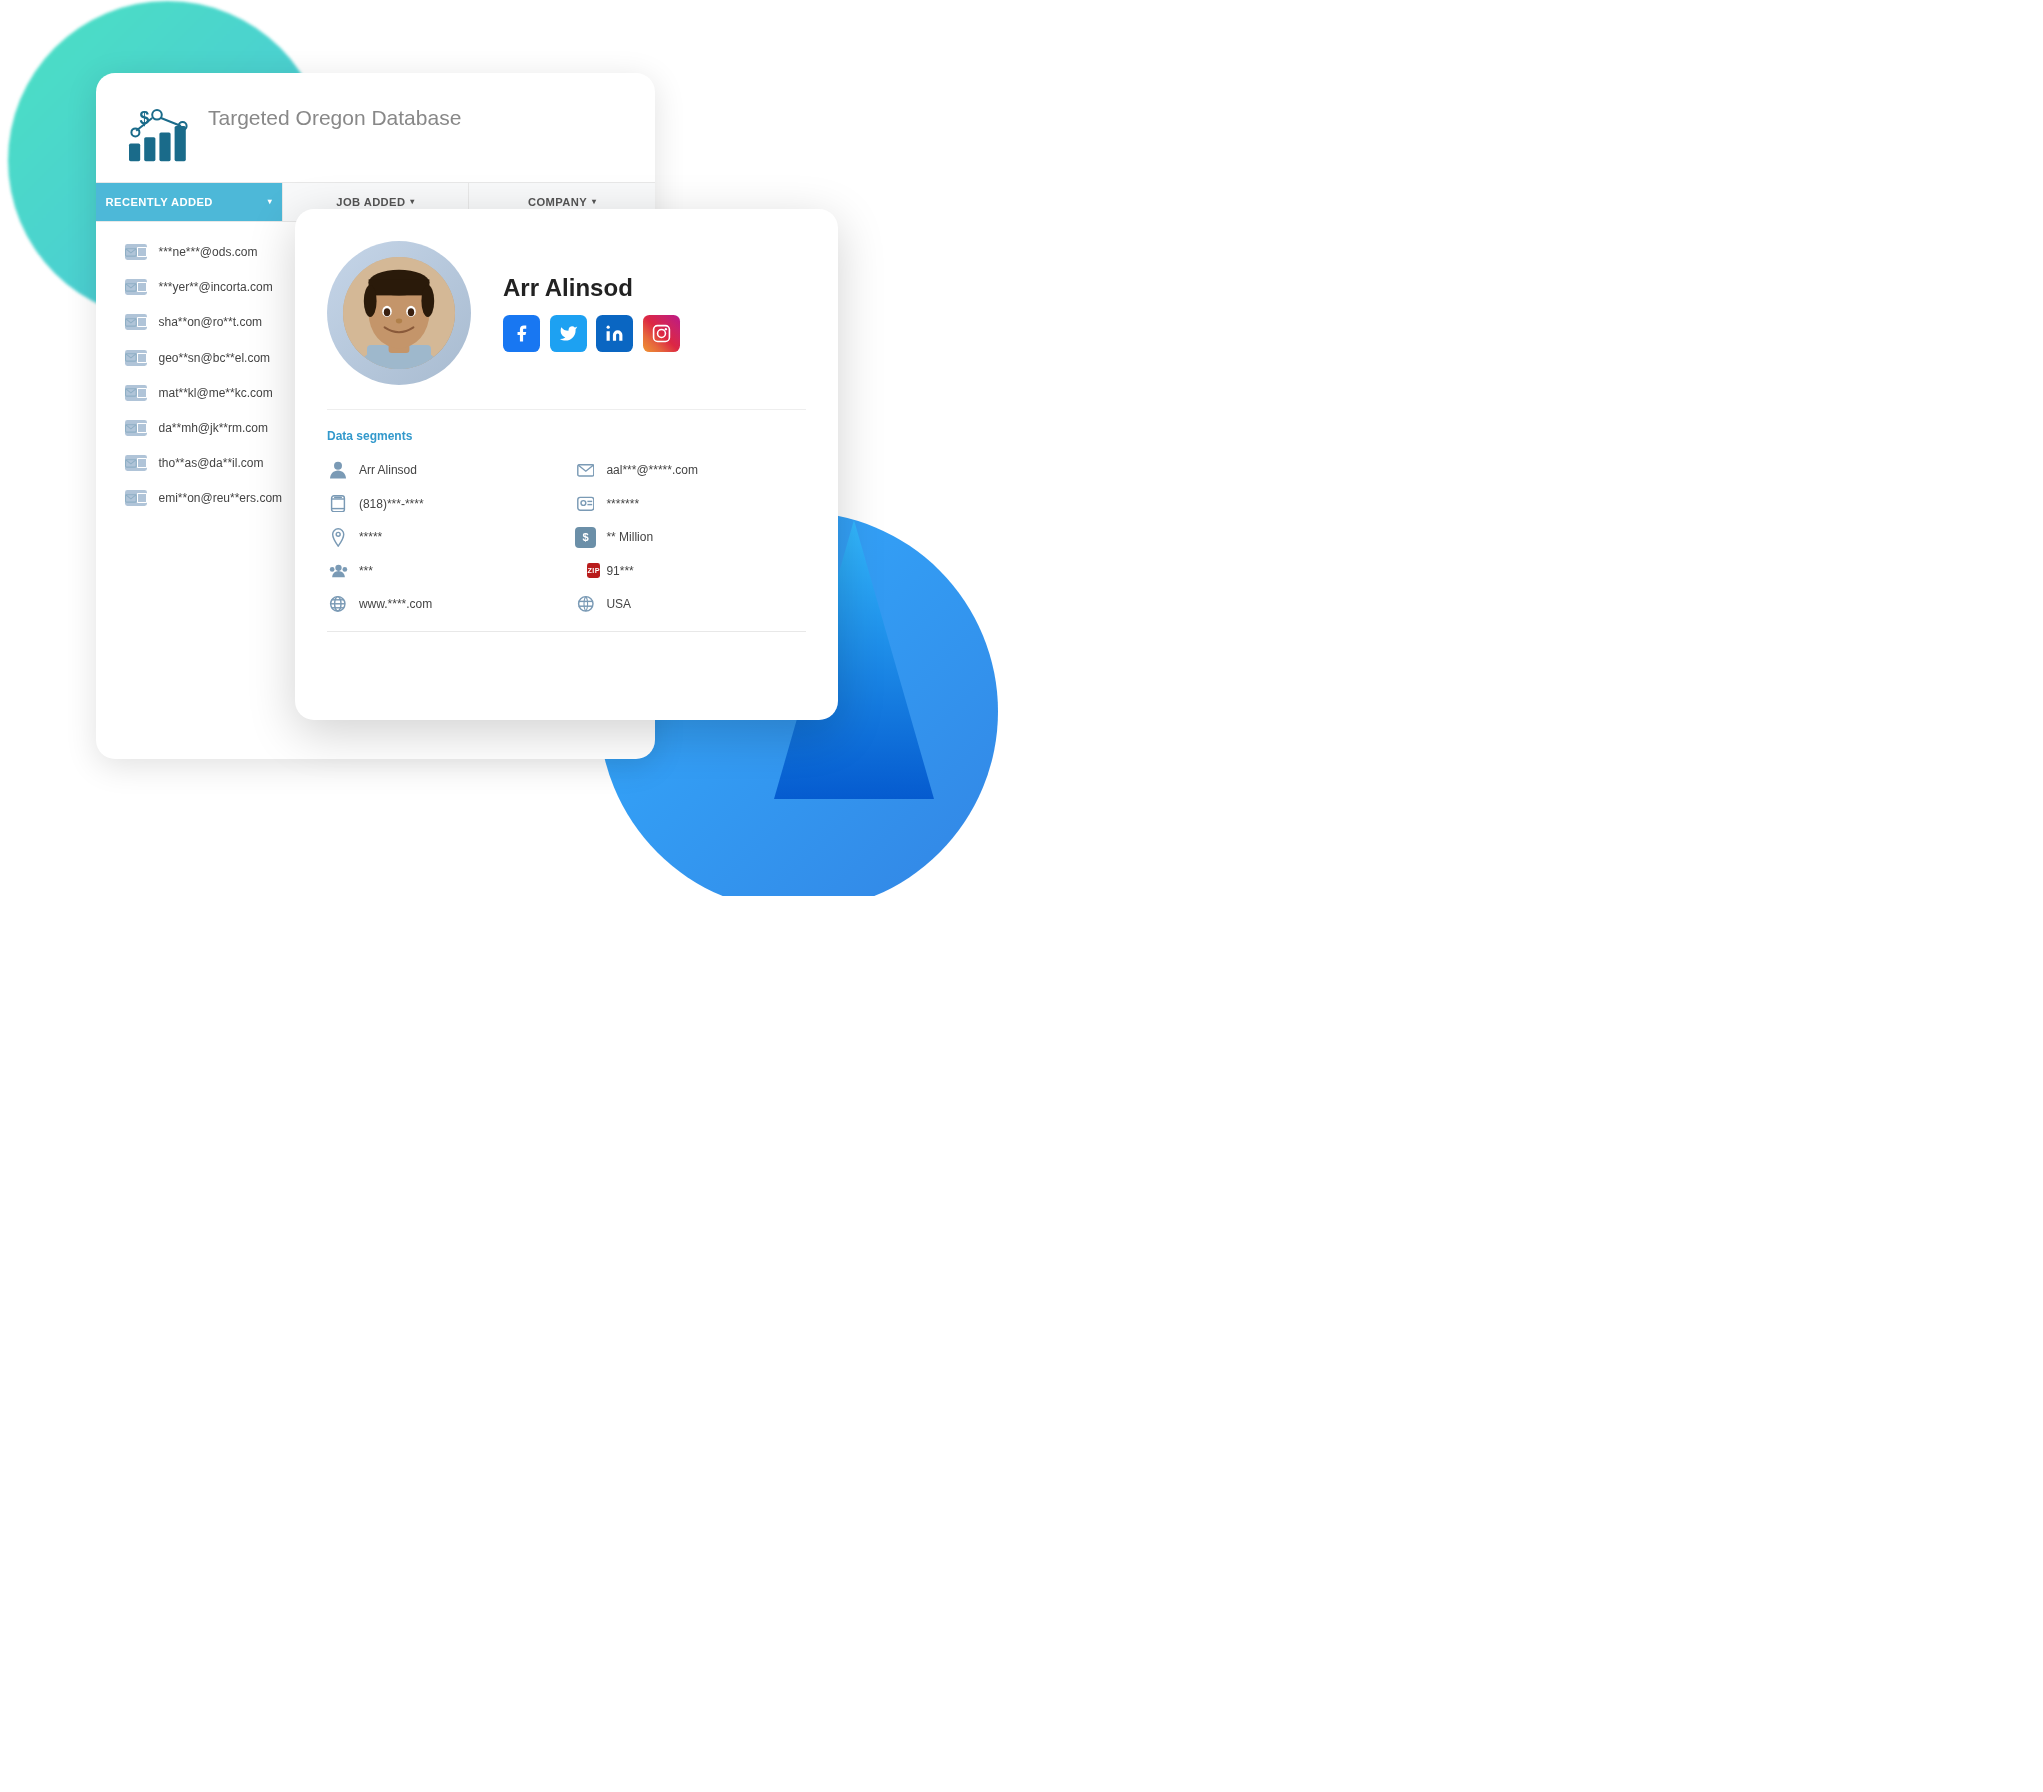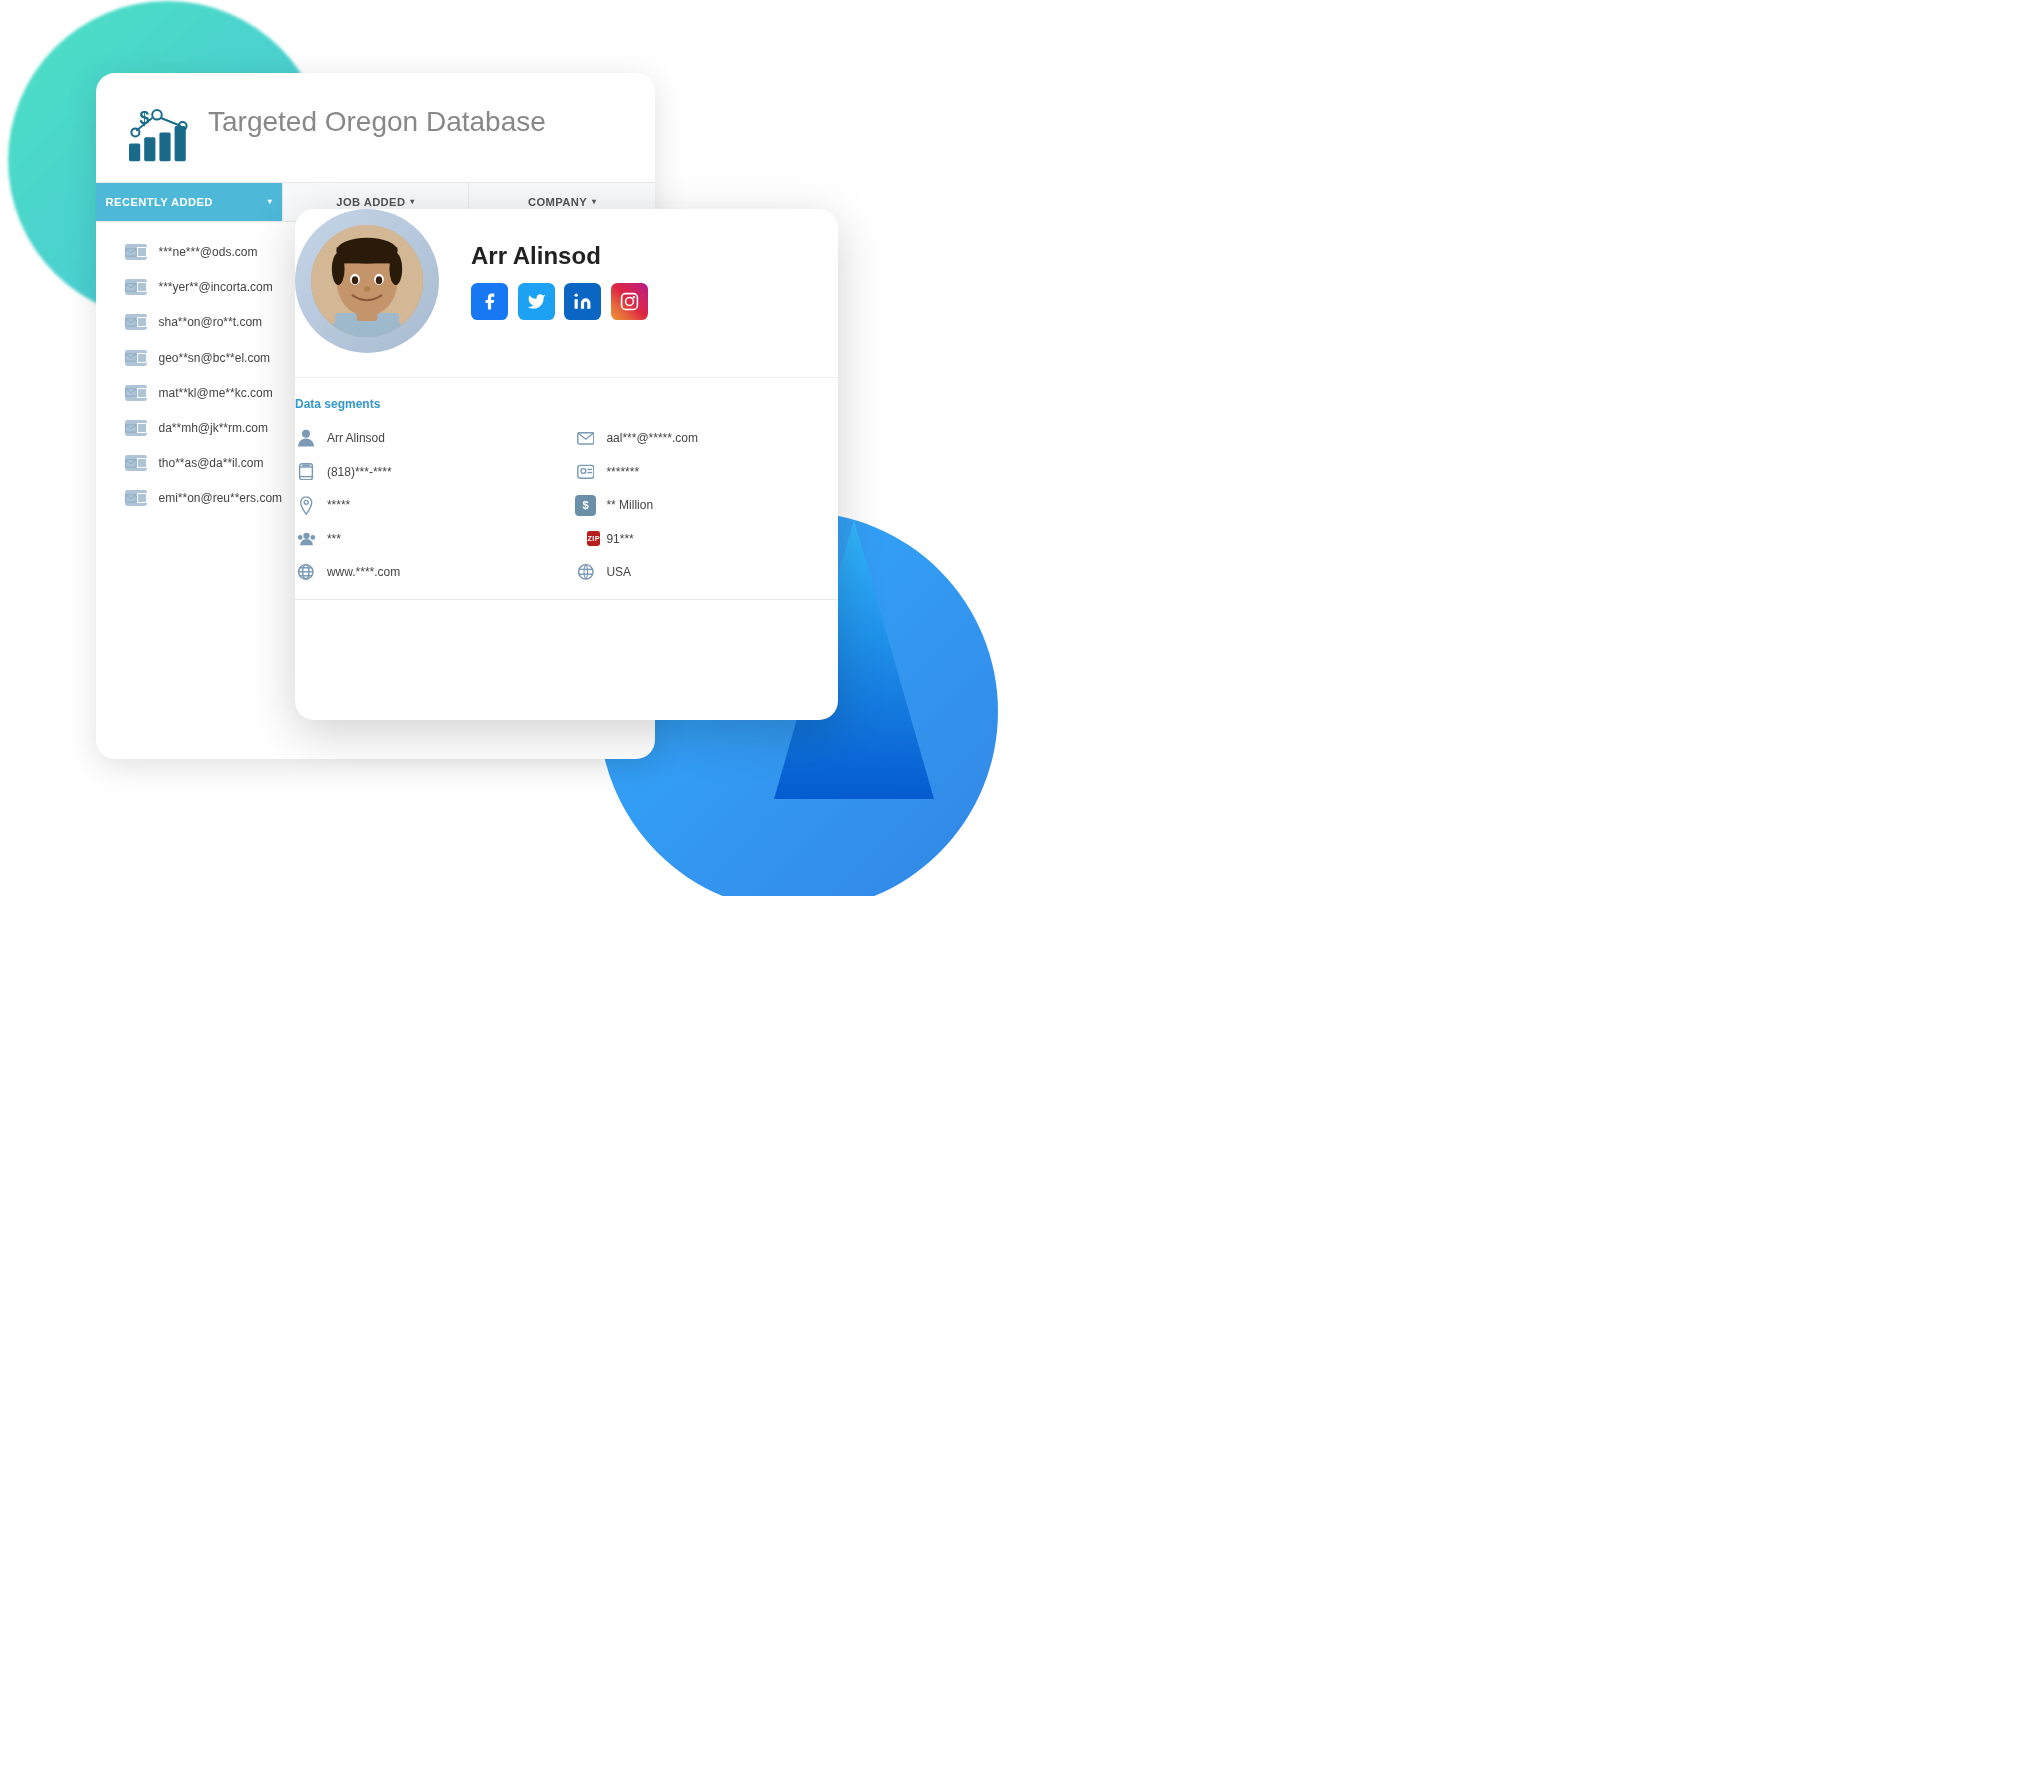--- a/index.html
+++ b/index.html
@@ -43,21 +43,21 @@
       gap: 19px;
     }
 
     .logo-icon {
       width: 64px;
       height: 64px;
       flex-shrink: 0;
     }
 
     .db-title {
-      font-size: 28px;
+      font-size: 21px;
       color: #888;
       font-weight: 400;
       line-height: 1.2;
       margin-top: 3.2px;
     }
 
     .db-filters {
       display: flex;
       border-top: 0.8px solid #e8e8e8;
       border-bottom: 0.8px solid #e8e8e8;
@@ -120,20 +120,21 @@
     .contact-card {
       position: absolute;
       top: 160px;
       left: 223px;
       width: 543px;
       min-height: 511px;
       background: #fff;
       border-radius: 19px;
       box-shadow: 0 12.8px 48px rgba(0,0,0,0.18);
       z-index: 5;
+      padding: 32px;
     }
 
     .contact-card-top {
       display: flex;
       align-items: center;
       gap: 32px;
       padding-bottom: 24px;
       border-bottom: 0.8px solid #eee;
     }
 

